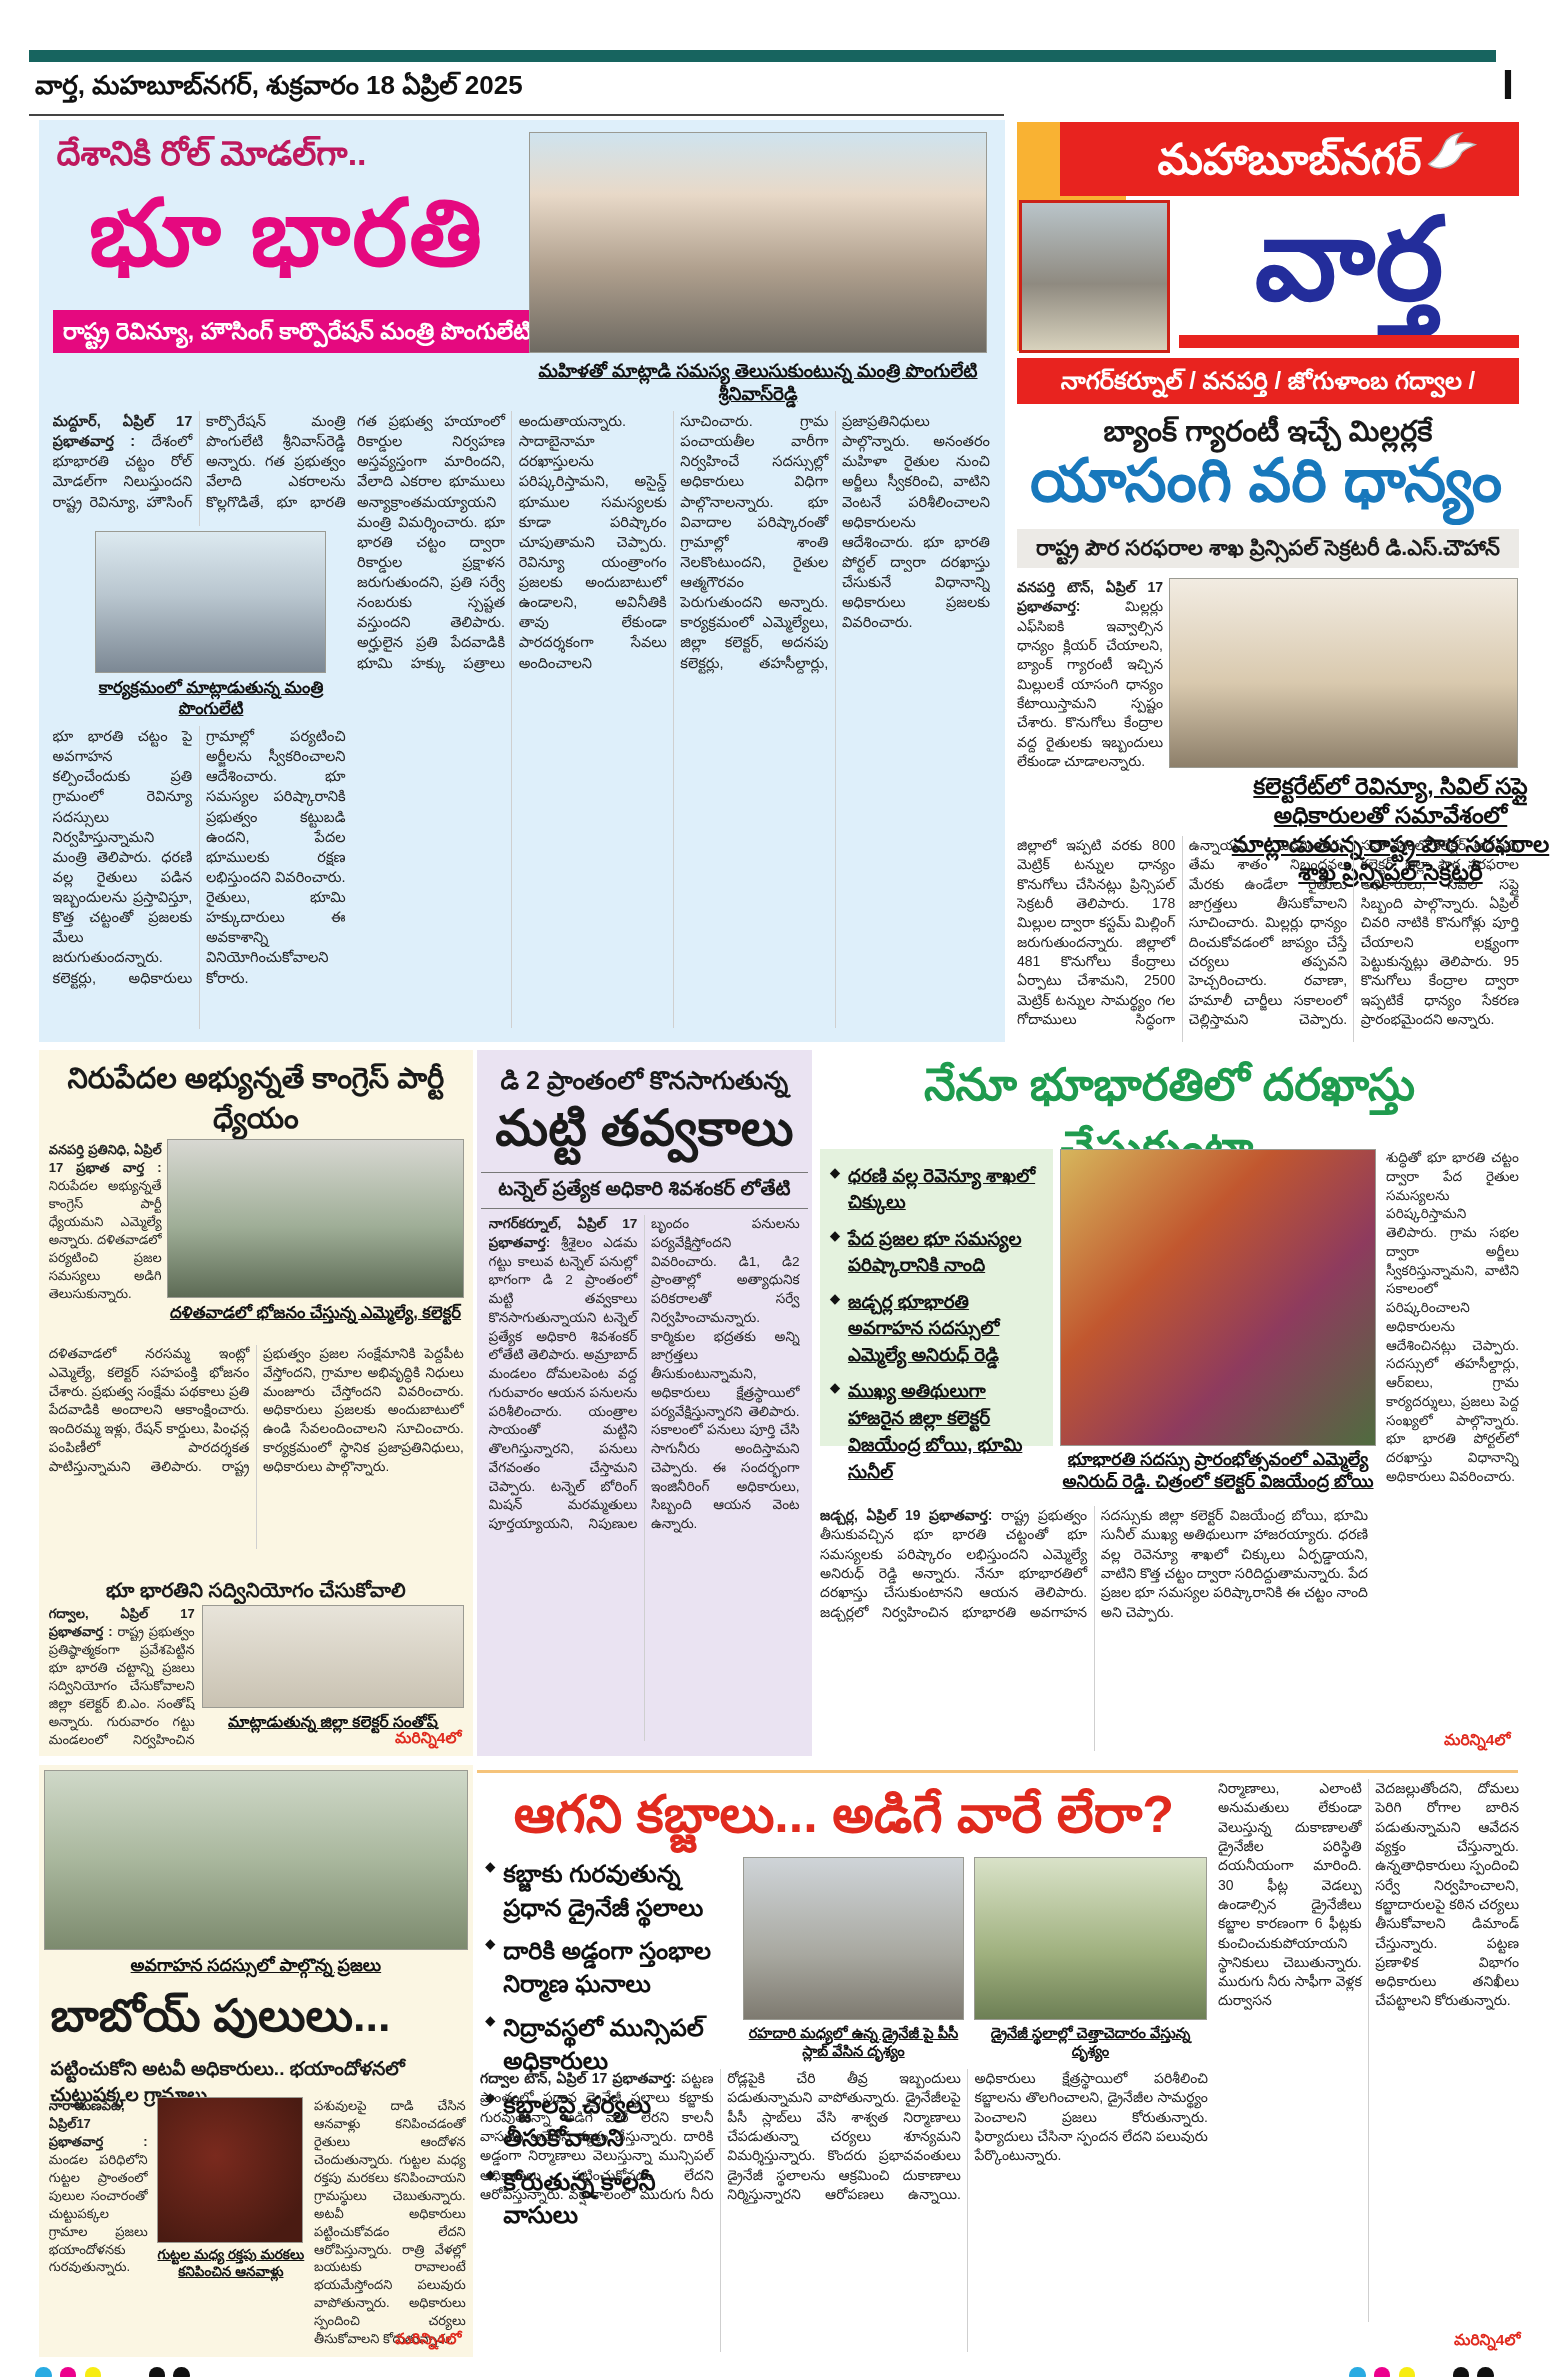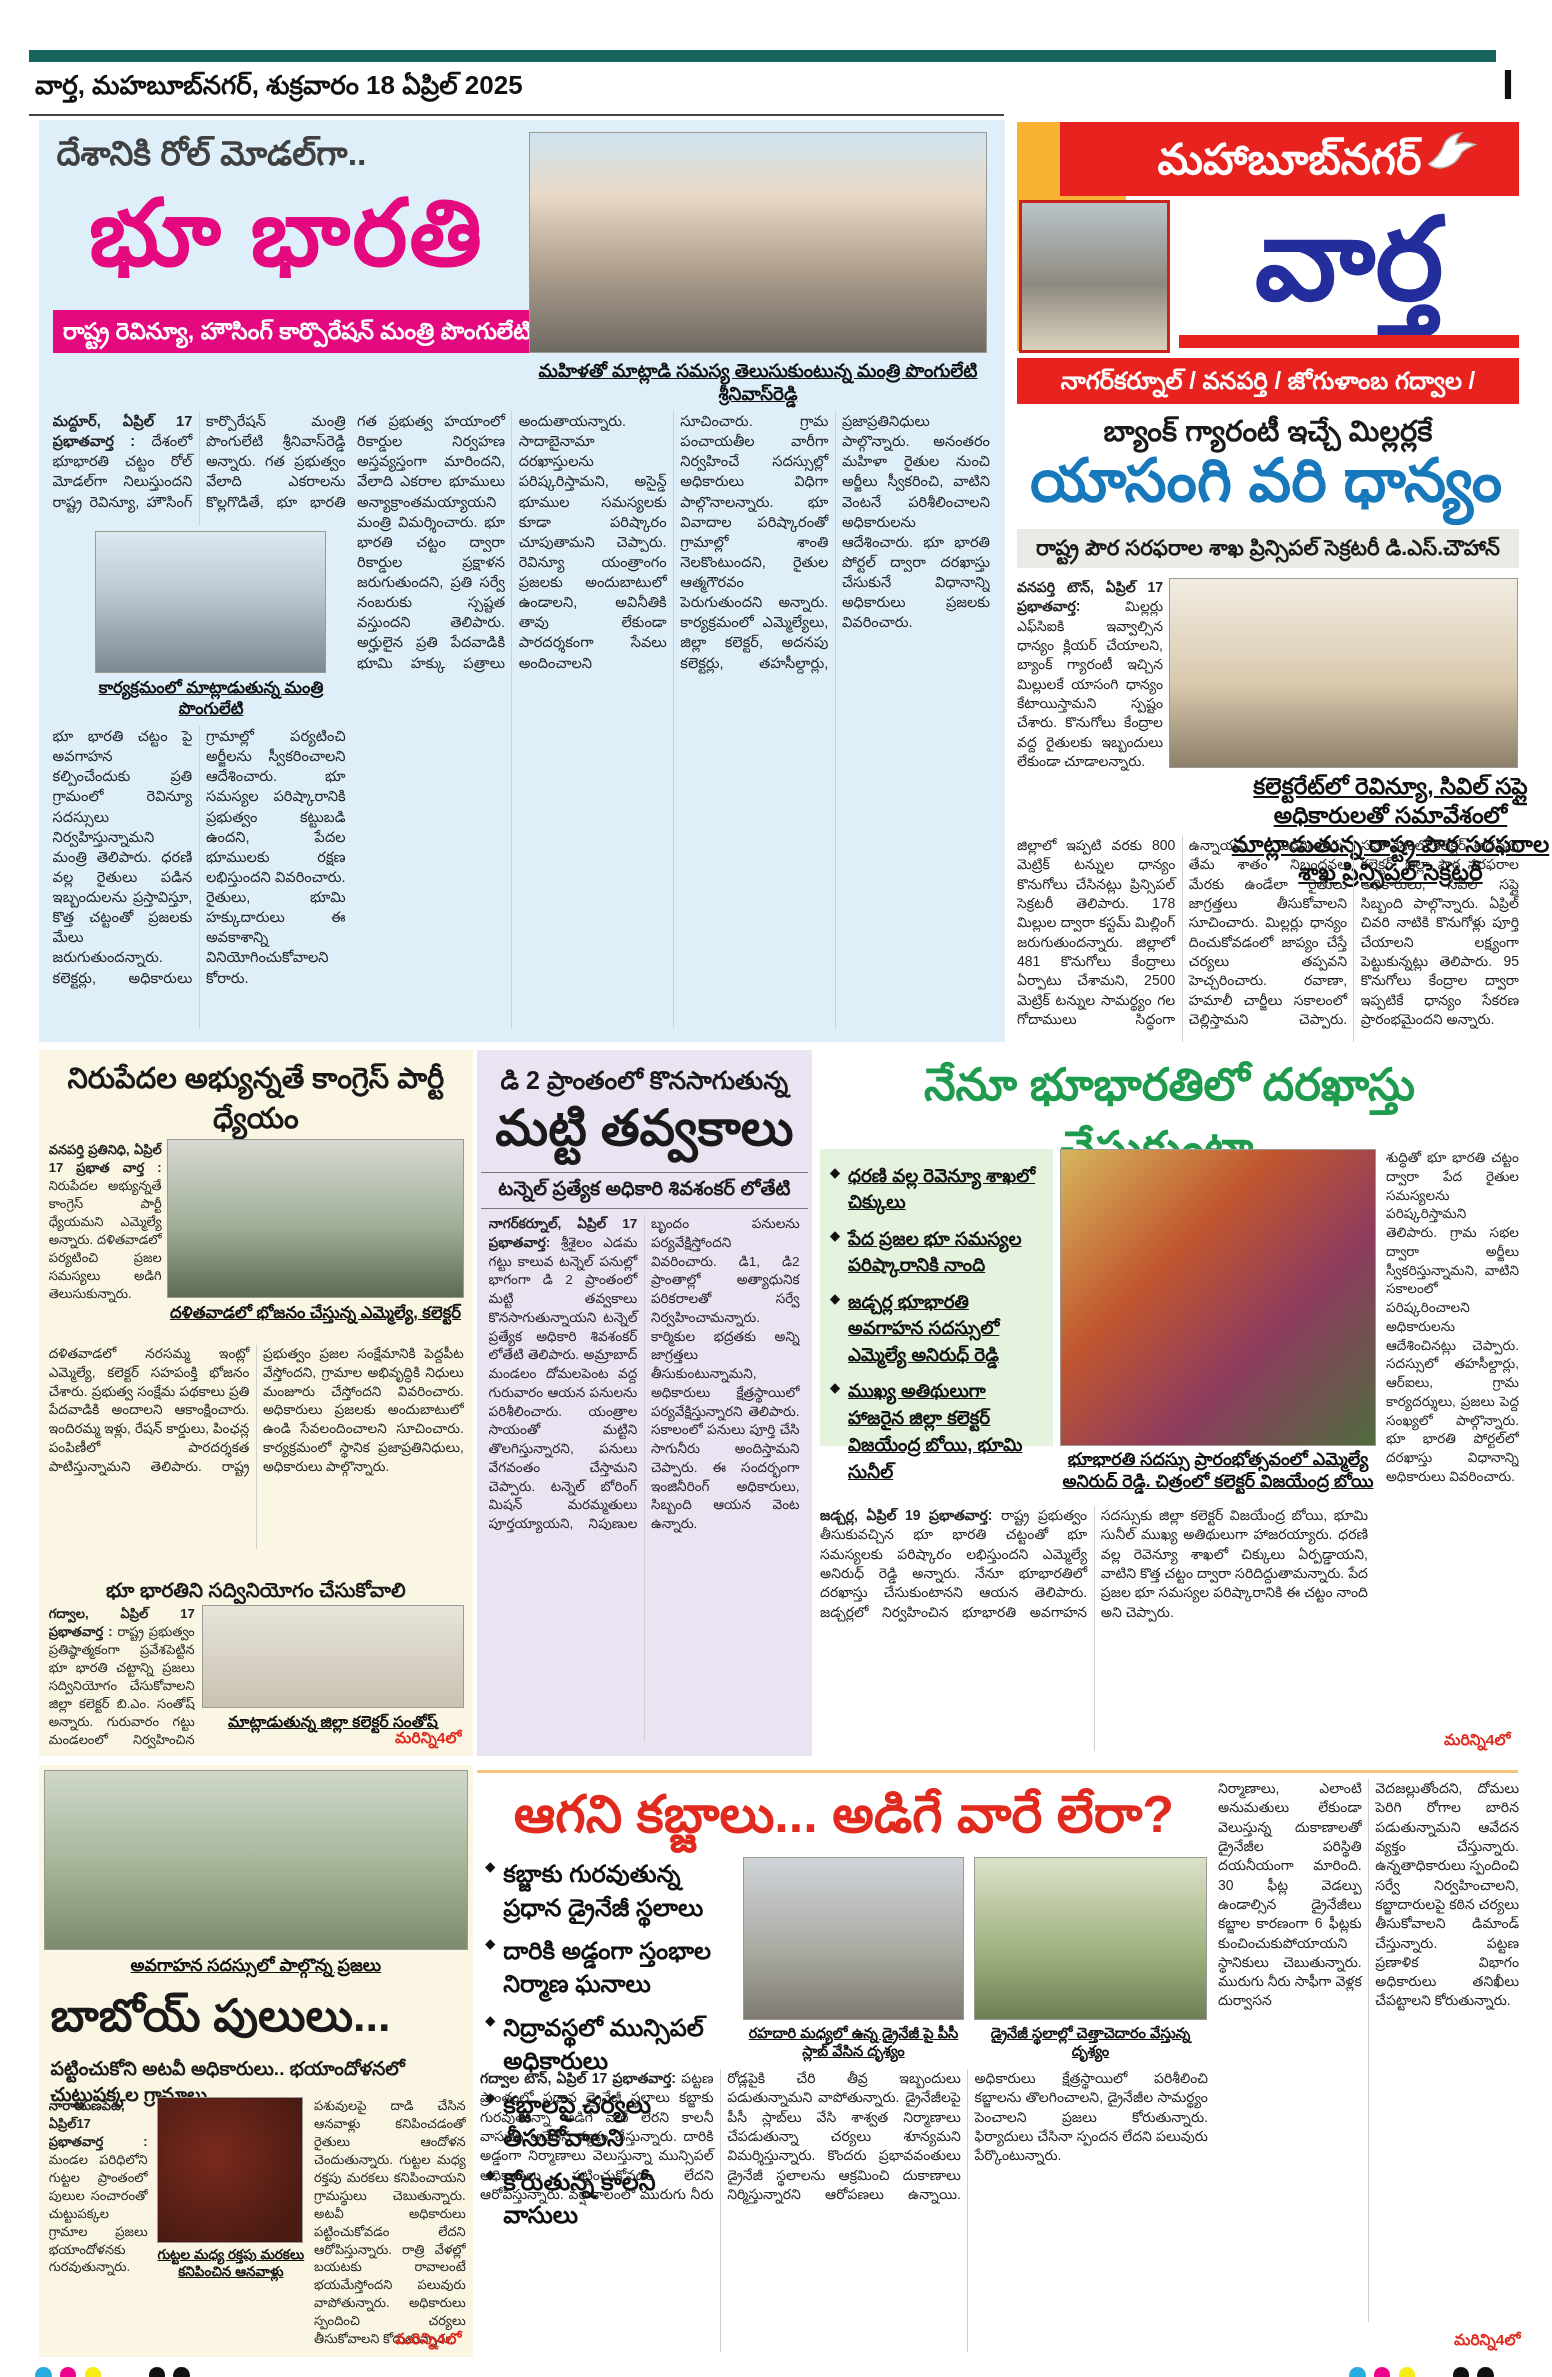--- a/index.html
+++ b/index.html
@@ -9,21 +9,21 @@
   .center{text-align:center;}
   .bold{font-weight:bold;}
   .photo{border:1px solid #9a9a92;box-sizing:border-box;}
   .caption{font-weight:bold;text-decoration:underline;text-align:center;color:#111;line-height:1.25;}
   .body-text{font-size:14.6px;line-height:1.38;text-align:justify;color:#222;overflow:hidden;}
   .cols-2{column-count:2;column-gap:13.6px;column-rule:1px solid #cfcfcf;}
   .cols-3{column-count:3;column-gap:13.6px;column-rule:1px solid #cfcfcf;}
   .cols-4{column-count:4;column-gap:13.6px;column-rule:1px solid #cfcfcf;}
   .dl{font-weight:bold;}
   .more{color:#e02a1e;font-weight:bold;font-size:15.5px;}
-  .kicker{font-weight:bold;color:#404040;}
+  .kicker{font-weight:bold;color:#be185d;}
   .bullet-item{display:flex;gap:7.8px;align-items:flex-start;margin-bottom:9.7px;}
   .diamond{color:#111;font-size:13.6px;line-height:1.5;}
   .bullet-text{font-weight:bold;font-size:18.4px;line-height:1.45;text-decoration:underline;color:#111;}
   .deck-text{font-weight:bold;font-size:24px;line-height:1.4;color:#111;}
   .dot{width:16.5px;height:16.5px;border-radius:50%;display:inline-block;margin-right:3.9px;}
 </style>
 </head>
 <body>
 
 <div class="page">

